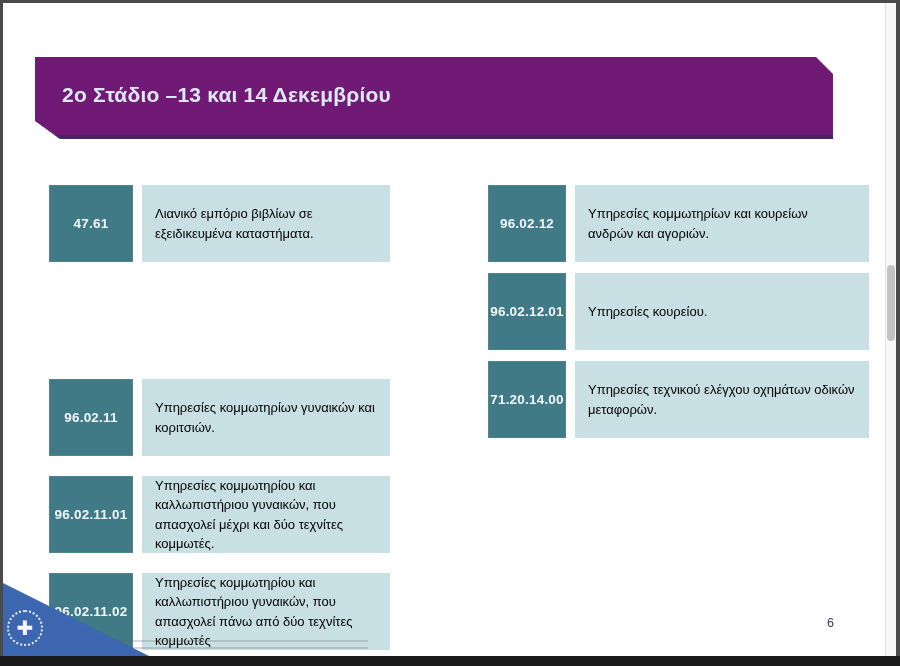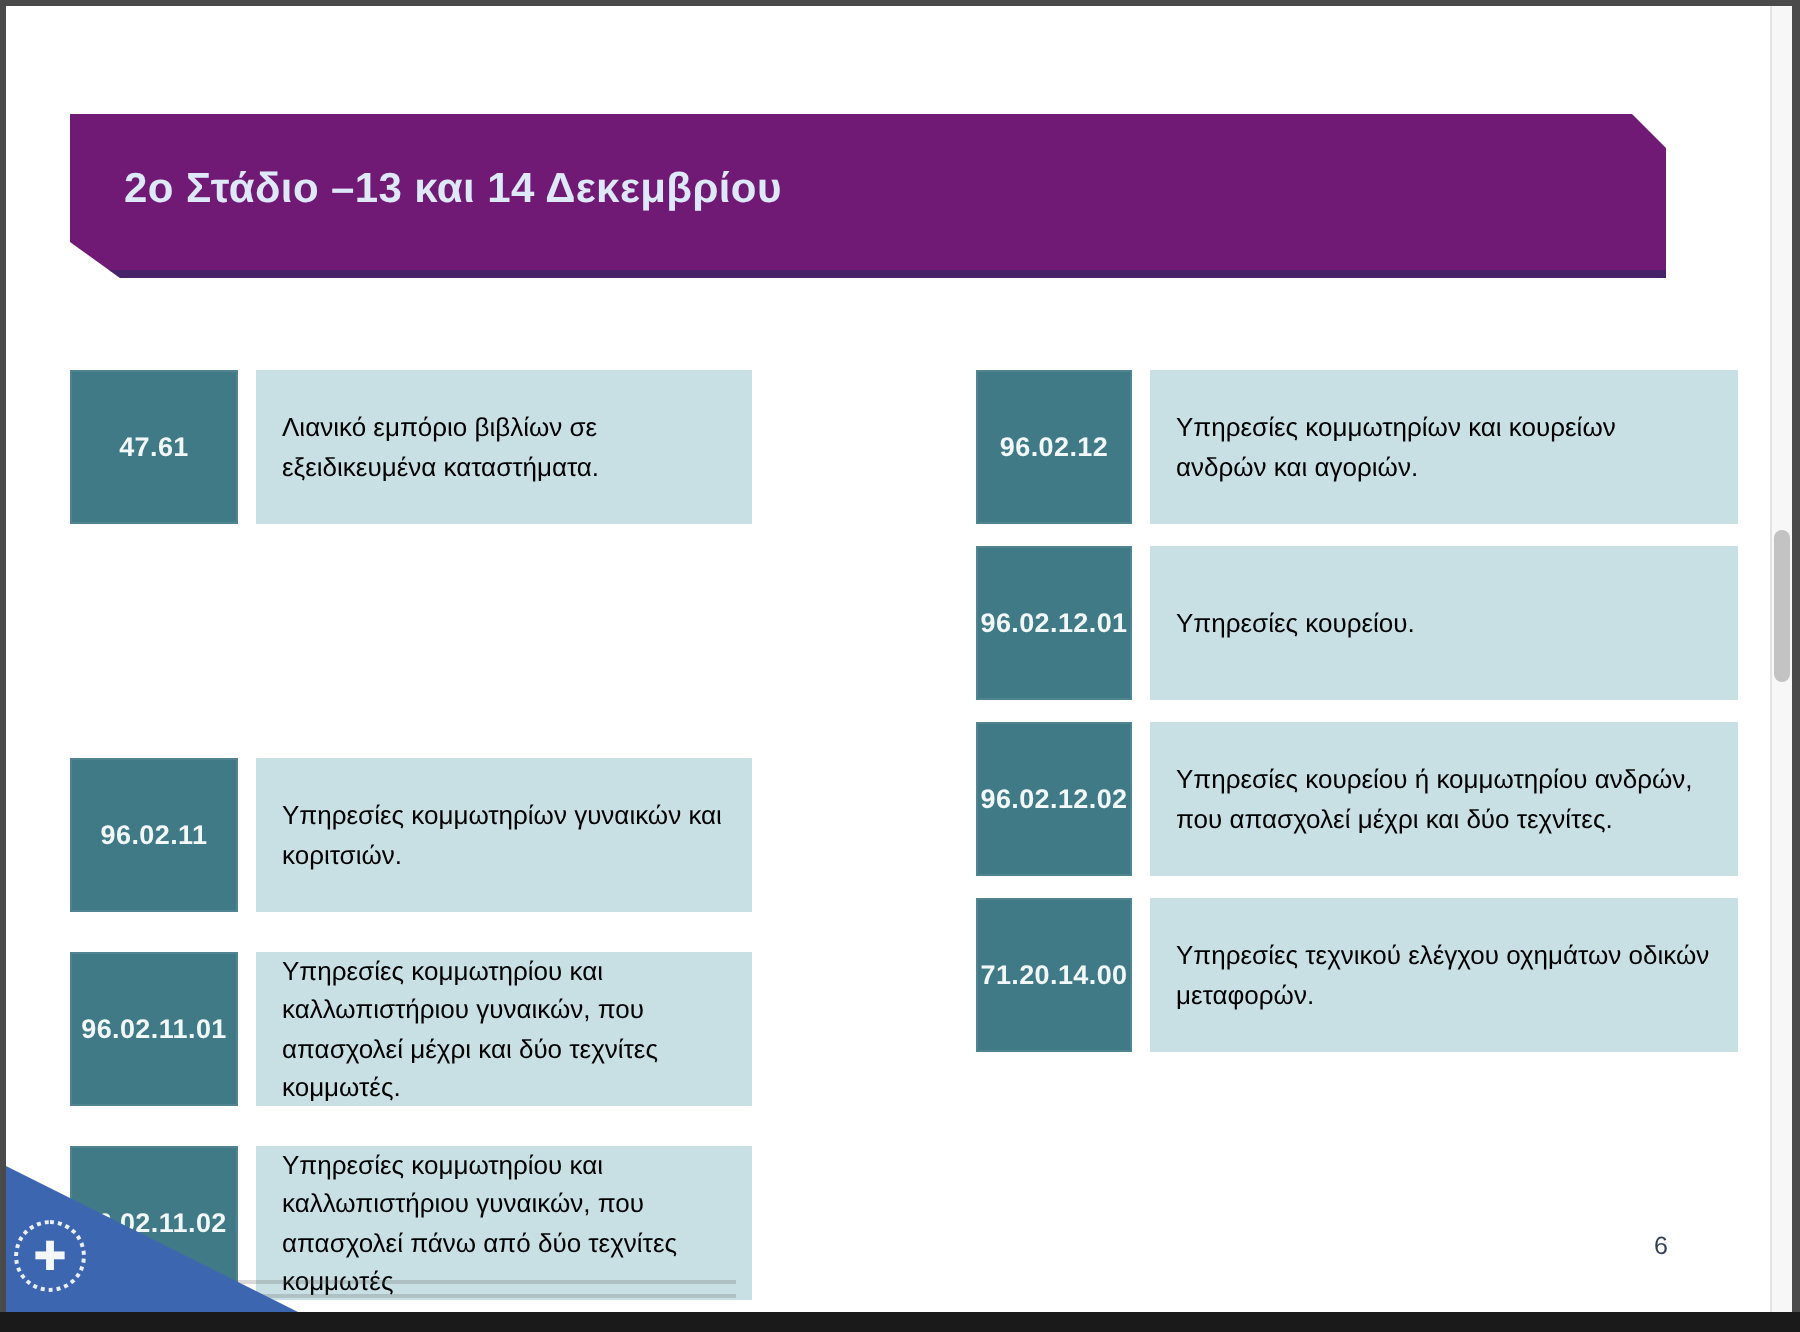--- a/index.html
+++ b/index.html
@@ -18,21 +18,21 @@
   .banner{
     position:absolute;left:35px;top:57px;width:798px;height:82px;
     background:#701a75;
     clip-path:polygon(0 0, calc(100% - 17px) 0, 100% 17px, 100% 100%, 25px 100%, 0 calc(100% - 18px));
     box-shadow:inset 0 -4px 0 rgba(23,48,94,0.45);
     display:flex;align-items:center;z-index:5;
   }
   .banner .title{color:#dde8f8;font-size:21px;font-weight:600;letter-spacing:.2px;padding-left:27px;padding-bottom:6px;}
   
   .col{position:absolute;top:185px;display:flex;flex-direction:column;gap:11px;z-index:6;}
-  .col-a{left:35px;width:341px;gap:20px;}
+  .col-a{left:49px;width:341px;gap:20px;}
   .col-b{left:440px;width:381px;margin-left:48px;}
   .row{display:flex;gap:9px;height:77px;}
   .code{
     background:#407a87;color:#f2f7f8;font-weight:700;
     display:flex;align-items:center;justify-content:center;
     font-size:13.5px;letter-spacing:.2px;flex:0 0 auto;
     box-shadow:inset 0 0 0 1px rgba(255,255,255,0.08);
   }
   .col-a .code{width:84px;}
   .col-b .code{width:78px;}
@@ -92,24 +92,20 @@
   <div class="col col-b">
     <div class="row">
       <div class="code">96.02.12</div>
       <div class="desc">Υπηρεσίες κομμωτηρίων και κουρείων ανδρών και αγοριών.</div>
     </div>
     <div class="row">
       <div class="code">96.02.12.01</div>
       <div class="desc">Υπηρεσίες κουρείου.</div>
     </div>
     <div class="row">
-      <div class="code">96.02.12.02</div>
-      <div class="desc">Υπηρεσίες κουρείου ή κομμωτηρίου ανδρών, που απασχολεί μέχρι και δύο τεχνίτες.</div>
-    </div>
-    <div class="row">
       <div class="code">71.20.14.00</div>
       <div class="desc">Υπηρεσίες τεχνικού ελέγχου οχημάτων οδικών μεταφορών.</div>
     </div>
   </div>
 
   <div class="corner-triangle"></div>
   <div class="emblem">
     <span class="cross">✚</span>
   </div>
 

